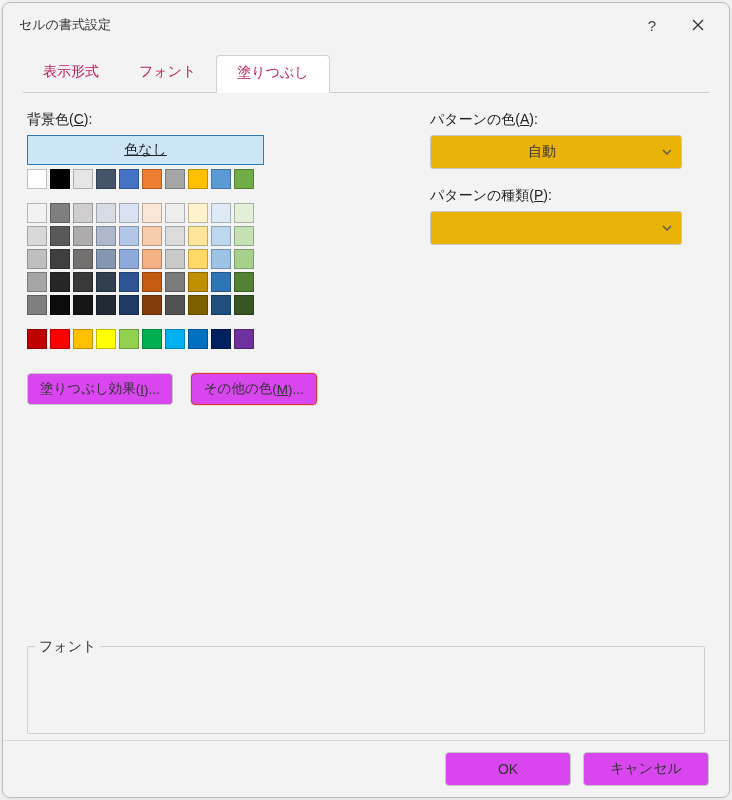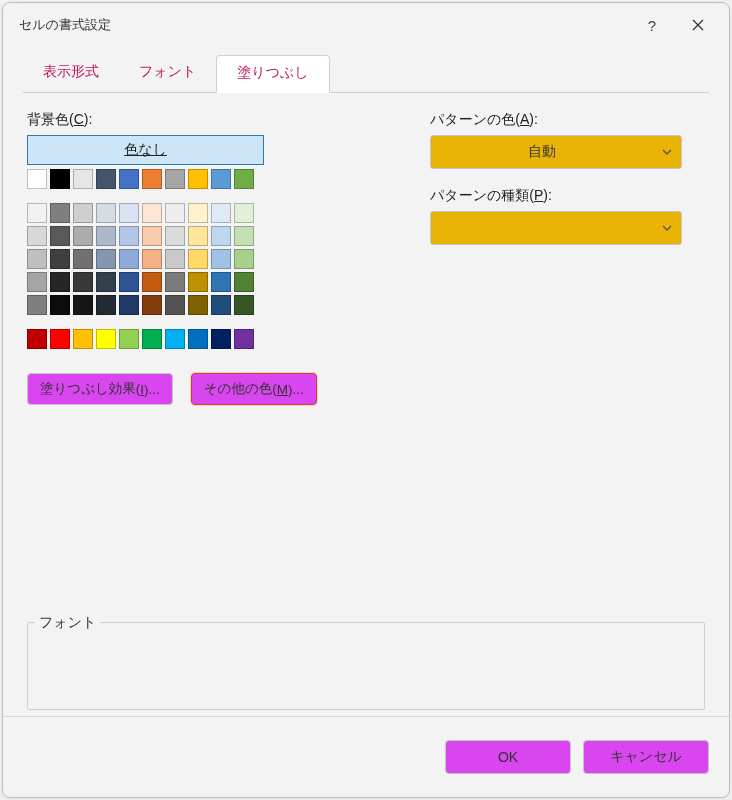--- a/index.html
+++ b/index.html
@@ -161,21 +161,21 @@
   .clear-row {
     display: flex; justify-content: flex-end;
     margin: 18px 0 8px 0;
   }
 
   .footer {
     border-top: 1px solid #d8d8d8;
     height: 56px;
     display: flex; align-items: center; justify-content: flex-end;
     gap: 12px;
-    padding: 12px 20px;
+    padding: 0 20px;
   }
   .footer .std-btn { width: 100px; height: 32px; font-size: 14px; }
 </style>
 </head>
 <body>
 
 <div class="dialog">
 
   <div class="titlebar">
     <div class="title">セルの書式設定</div>

